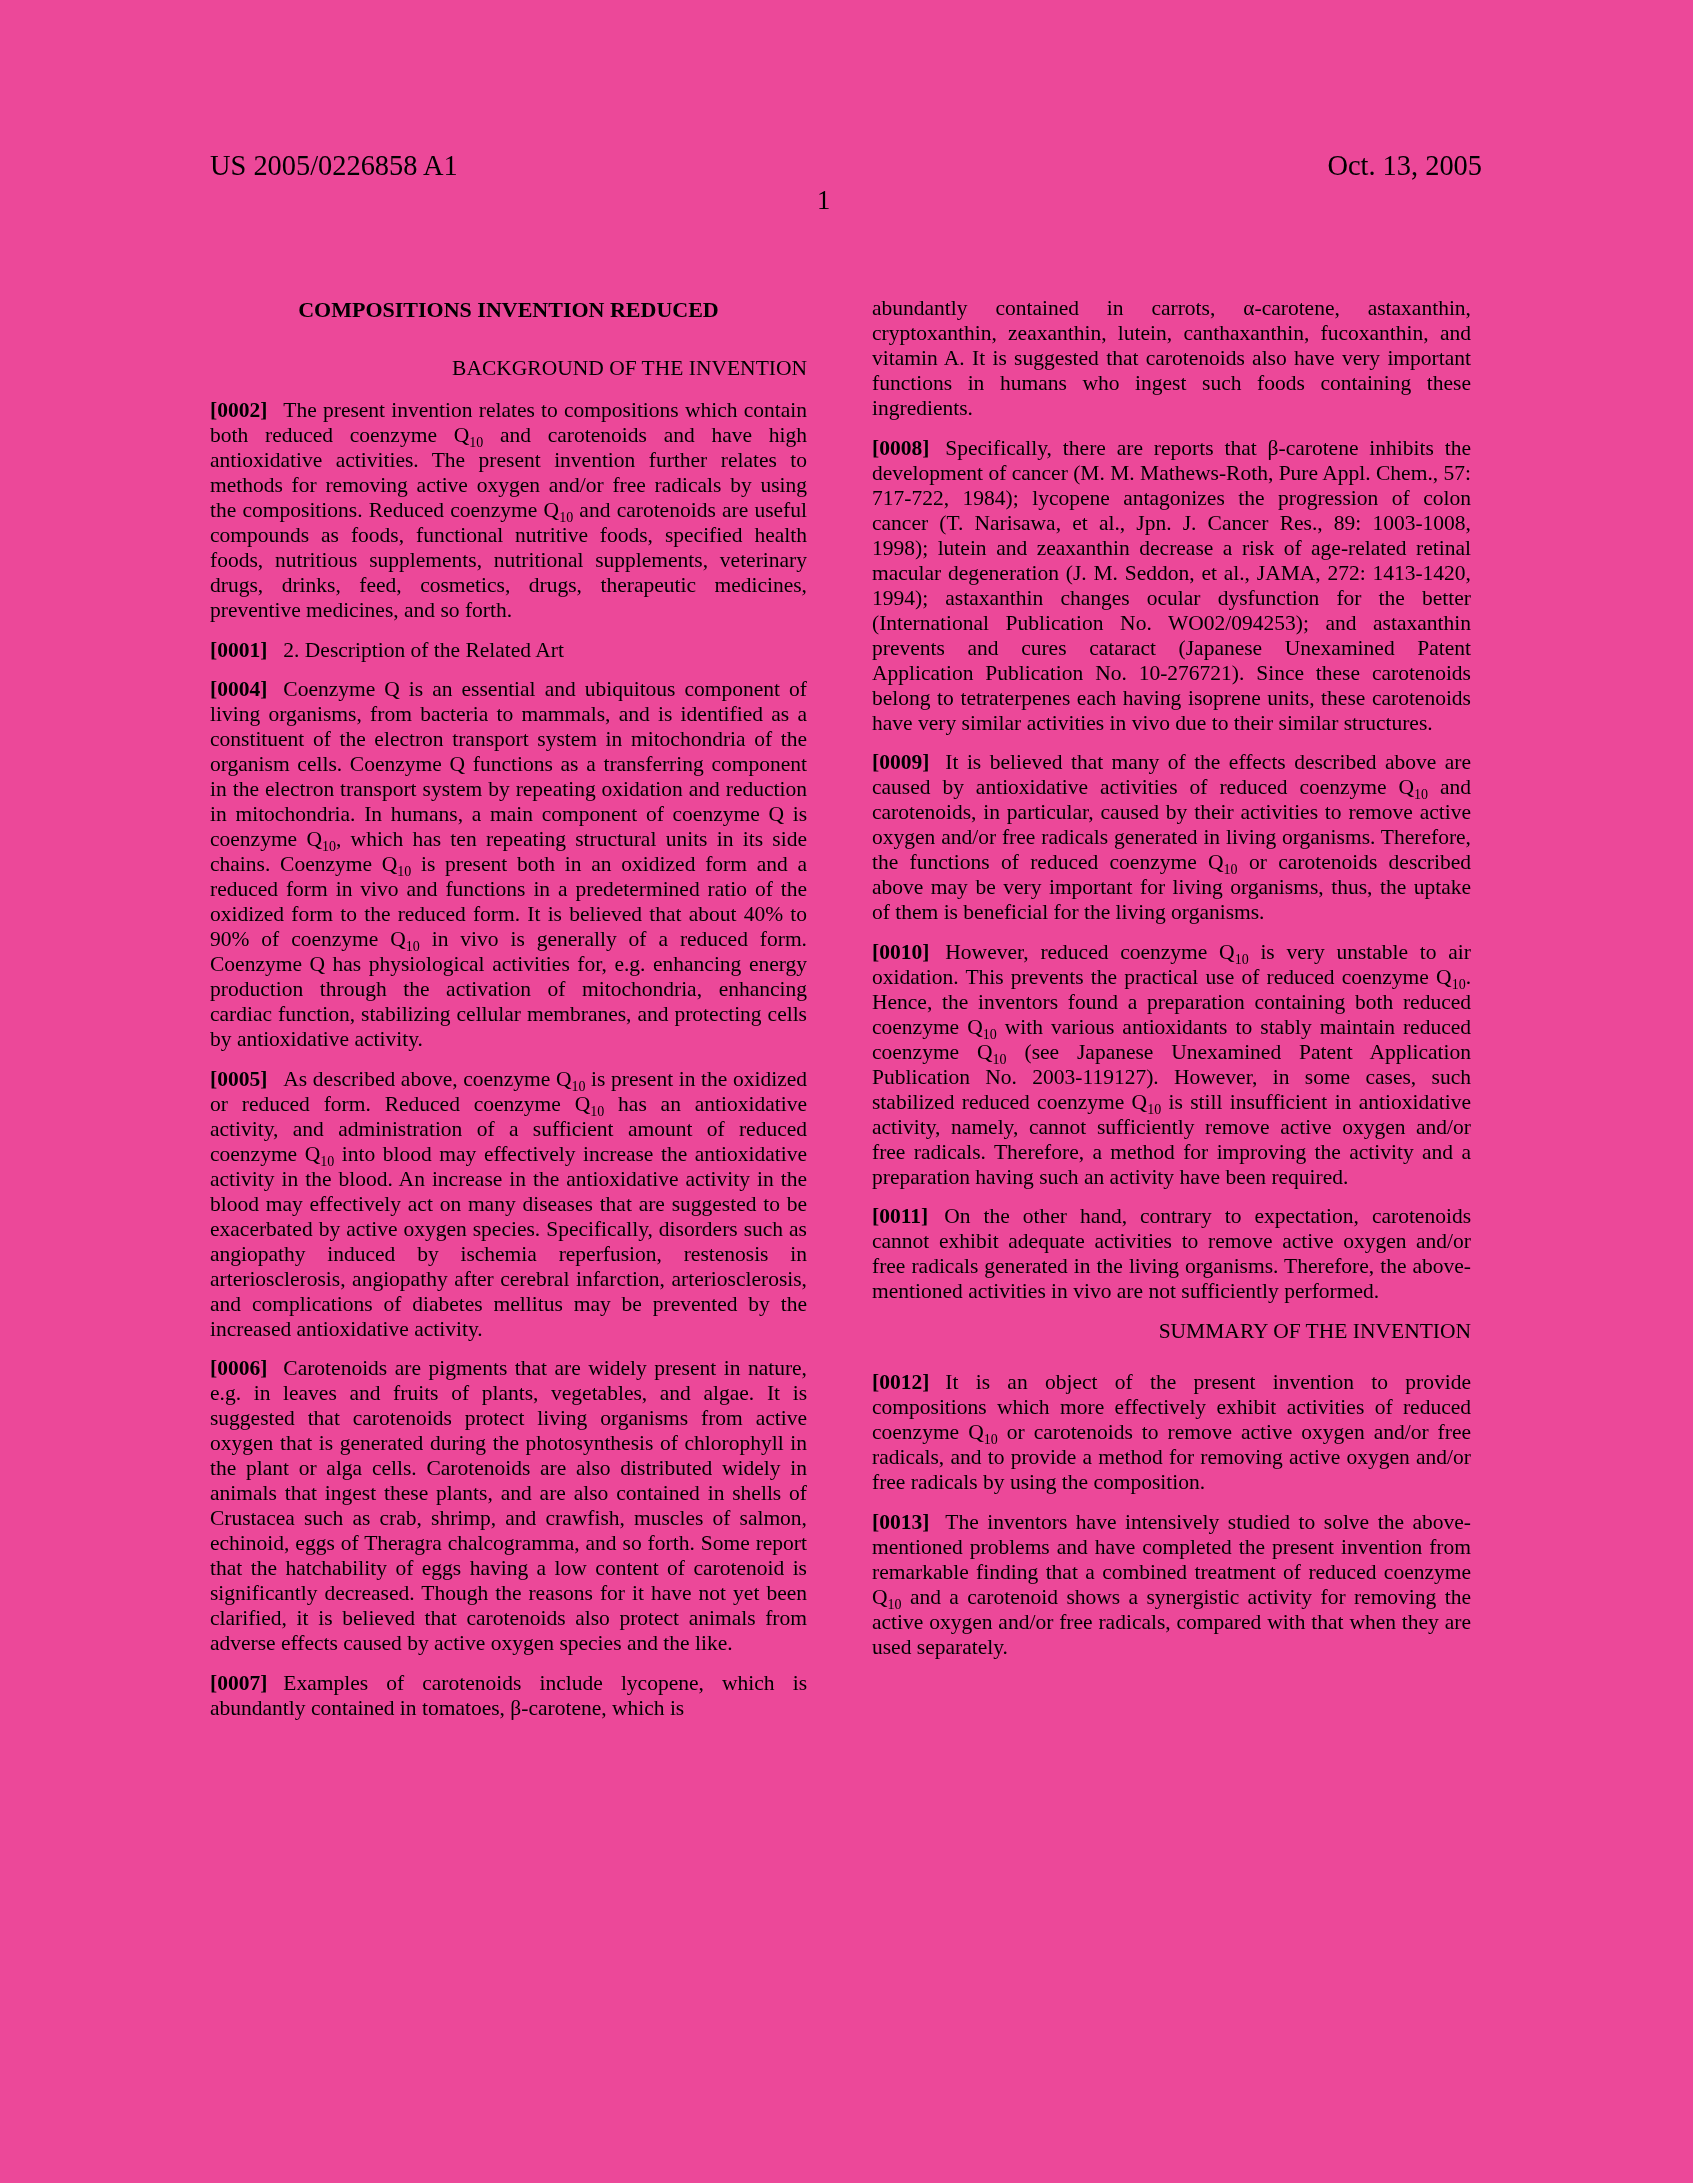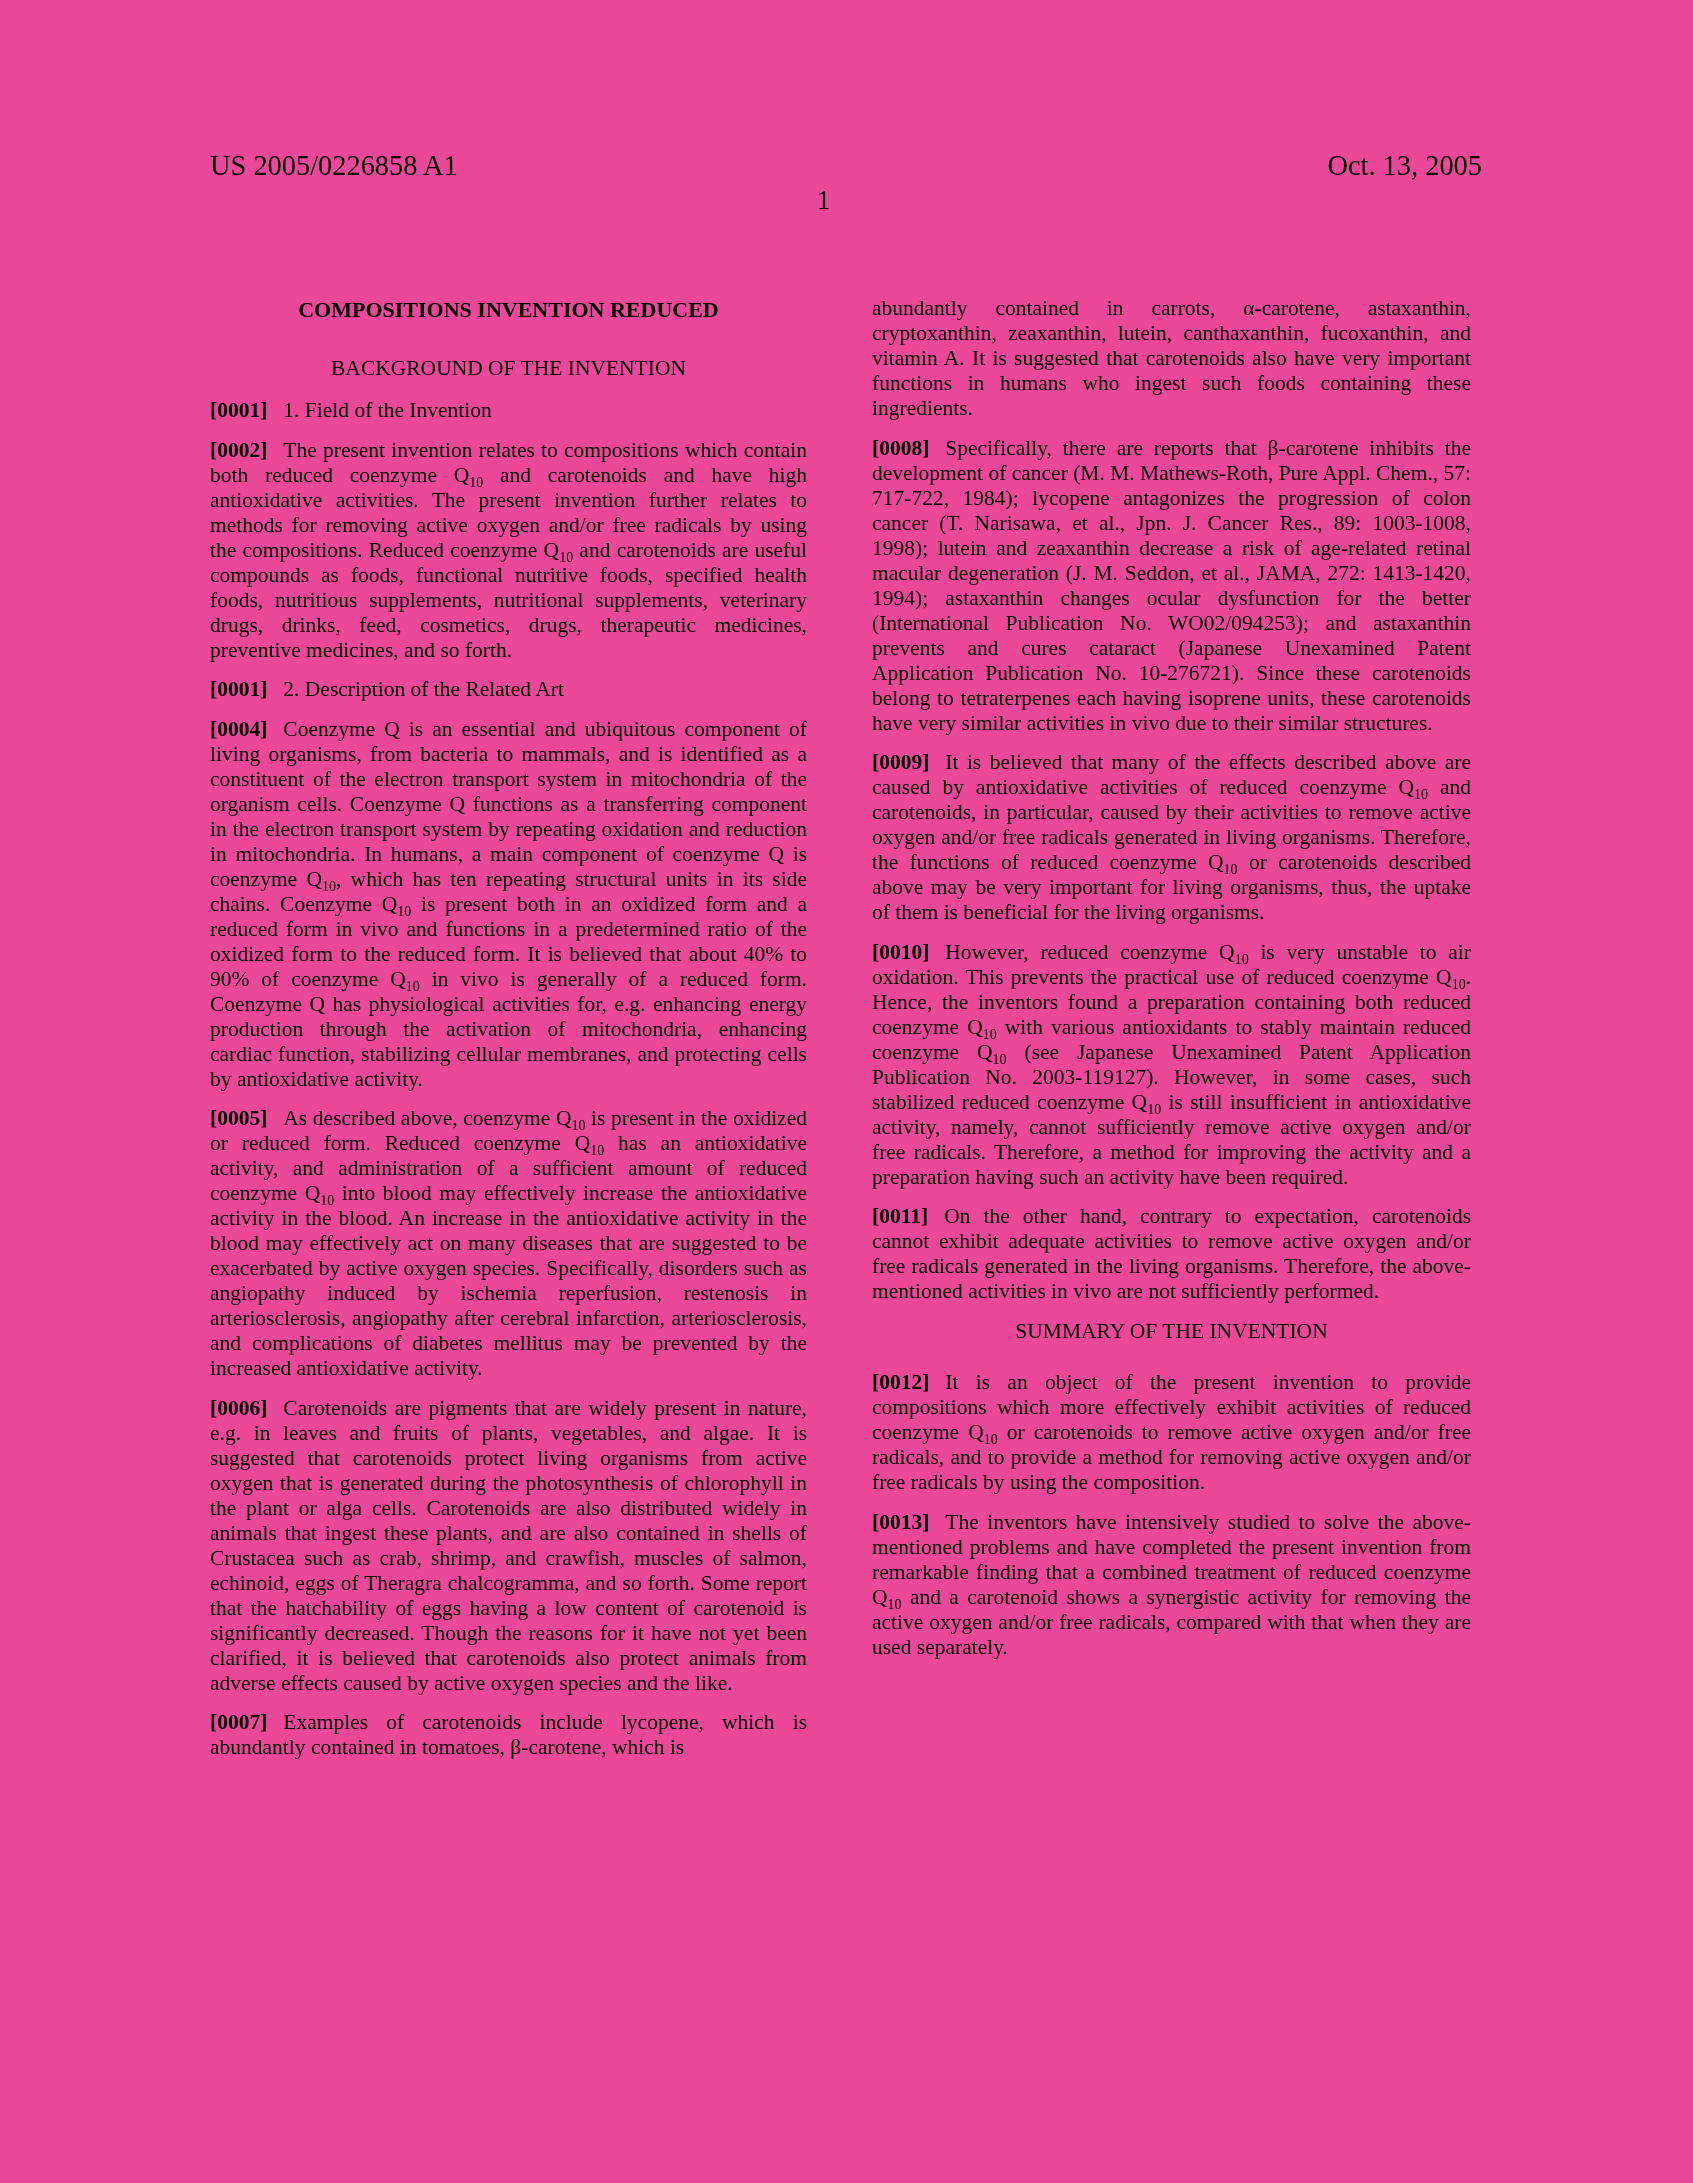--- a/index.html
+++ b/index.html
@@ -28,21 +28,21 @@
     text-align: justify;
   }
   .col-left  { left: 210px;  width: 597px; }
   .col-right { left: 872px; width: 599px; }
   .patent-title {
     font-weight: bold; text-align: center;
     font-size: 22px; line-height: 28.4px;
     margin: 0 17px 0 17px;
   }
   .sec-heading {
-    text-align: center;
+    text-align: right;
     margin-top: 32px; margin-bottom: 16.5px;
   }
   .sec-heading.right-heading { margin-top: 14px; margin-bottom: 26.5px; }
   p.para { margin: 0 0 14.6px 0; }
   p.para.last { margin-bottom: 0; }
   .tag { font-weight: bold; padding-right: 16px; }
   sub { font-size: 14px; line-height: 0; }
 </style>
 </head>
 <body>
@@ -53,23 +53,20 @@
   <div class="hdr hdr-right">Oct. 13, 2005</div>
   <div class="pagenum">1</div>
 
   <div class="col col-left">
     <div class="patent-title">
       <div>COMPOSITIONS INVENTION REDUCED</div>
     </div>
 
     <div class="sec-heading">BACKGROUND OF THE INVENTION</div>
 
-    <p class="para">
-      <span class="tag">[0001]</span><span>1. Field of the Invention</span>
-    </p>
     <p class="para">
       <span class="tag">[0002]</span><span>The present invention relates to compositions which contain both reduced coenzyme Q<sub>10</sub> and carotenoids and have high antioxidative activities. The present invention further relates to methods for removing active oxygen and/or free radicals by using the compositions. Reduced coenzyme Q<sub>10</sub> and carotenoids are useful compounds as foods, functional nutritive foods, specified health foods, nutritious supplements, nutritional supplements, veterinary drugs, drinks, feed, cosmetics, drugs, therapeutic medicines, preventive medicines, and so forth.</span>
     </p>
     <p class="para">
       <span class="tag">[0001]</span><span>2. Description of the Related Art</span>
     </p>
     <p class="para">
       <span class="tag">[0004]</span><span>Coenzyme Q is an essential and ubiquitous component of living organisms, from bacteria to mammals, and is identified as a constituent of the electron transport system in mitochondria of the organism cells. Coenzyme Q functions as a transferring component in the electron transport system by repeating oxidation and reduction in mitochondria. In humans, a main component of coenzyme Q is coenzyme Q<sub>10</sub>, which has ten repeating structural units in its side chains. Coenzyme Q<sub>10</sub> is present both in an oxidized form and a reduced form in vivo and functions in a predetermined ratio of the oxidized form to the reduced form. It is believed that about 40% to 90% of coenzyme Q<sub>10</sub> in vivo is generally of a reduced form. Coenzyme Q has physiological activities for, e.g. enhancing energy production through the activation of mitochondria, enhancing cardiac function, stabilizing cellular membranes, and protecting cells by antioxidative activity.</span>
     </p>
     <p class="para">

